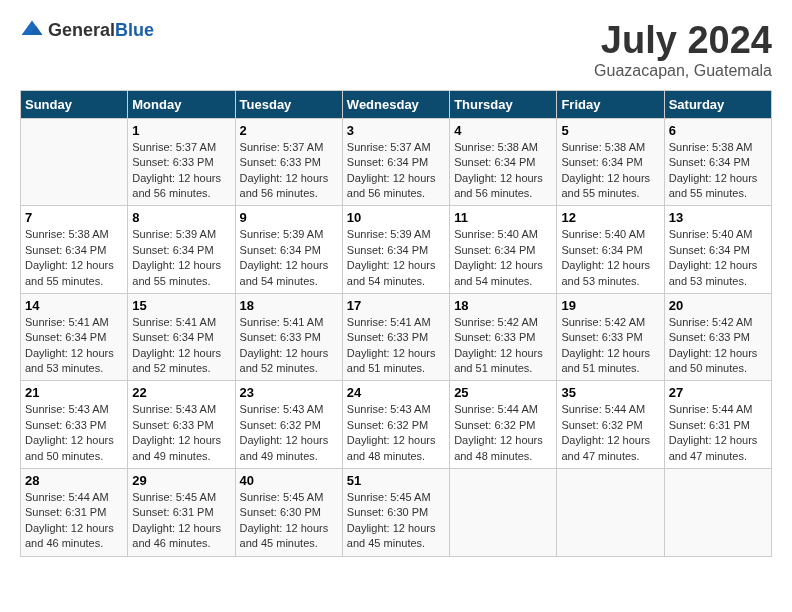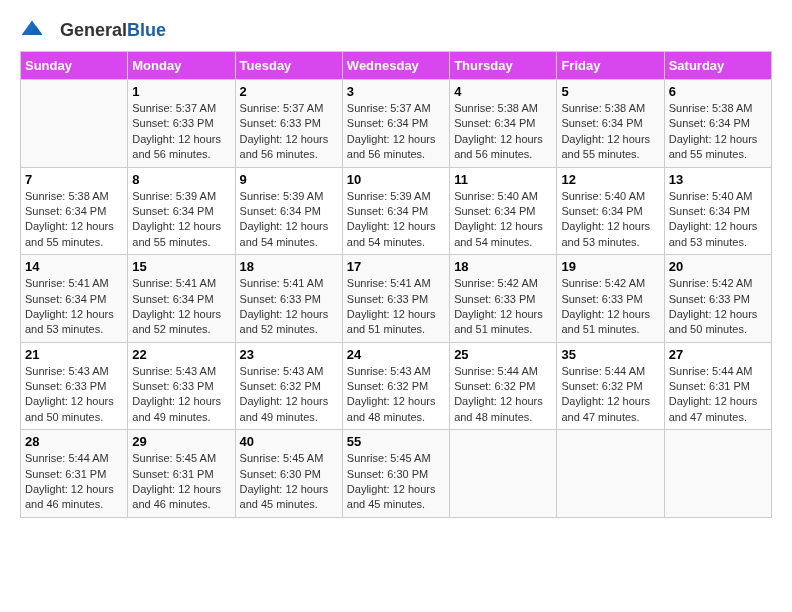--- a/index.html
+++ b/index.html
@@ -12,21 +12,21 @@
     }
     .header-area {
       display: flex;
       justify-content: space-between;
       align-items: flex-start;
       margin-bottom: 10px;
     }
     .logo {
       display: flex;
       align-items: center;
-      gap: 16px;
+      gap: 4px;
       text-align: center;
     }
     .logo-text-general {
       font-size: 18px;
       font-weight: bold;
       color: #333;
     }
     .logo-text-blue {
       font-size: 18px;
       font-weight: bold;
@@ -50,21 +50,21 @@
     .location {
       font-size: 16px;
       color: #555;
     }
     table {
       width: 100%;
       border-collapse: collapse;
       font-size: 11px;
     }
     thead tr th {
-      background-color: #d946ef;
+      background-color: #0c4a6e;
       color: #fff;
       padding: 6px 4px;
       text-align: left;
       font-size: 13px;
       font-weight: bold;
       border: 1px solid #ccc;
     }
     tbody tr td {
       border: 1px solid #ccc;
       padding: 4px 4px;
@@ -95,20 +95,24 @@
 
 <div class="header-area">
   <div class="logo">
     <svg class="logo-icon" viewBox="0 0 30 25" xmlns="http://www.w3.org/2000/svg">
       <polygon points="15,2 28,20 2,20" fill="#1a6abf"></polygon>
       <polygon points="20,8 28,20 12,20" fill="#1a5fa8" opacity="0.7"></polygon>
     </svg>
     <div>
       <span class="logo-text-general">General</span><span class="logo-text-blue">Blue</span>
     </div>
+  </div>
+  <div class="title-area">
+    <div class="month-title">July 2024</div>
+    <div class="location">Guazacapan, Guatemala</div>
   </div>
 </div>
 
 <table>
   <thead>
     <tr>
       <th>Sunday</th>
       <th>Monday</th>
       <th>Tuesday</th>
       <th>Wednesday</th>
@@ -332,21 +336,21 @@
 and 46 minutes.</div>
         </td>
         <td>
           <span class="day-number">40</span>
           <div class="day-info" style="white-space: pre-line;">Sunrise: 5:45 AM
 Sunset: 6:30 PM
 Daylight: 12 hours
 and 45 minutes.</div>
         </td>
         <td>
-          <span class="day-number">55</span>
+          <span class="day-number">51</span>
           <div class="day-info" style="white-space: pre-line;">Sunrise: 5:45 AM
 Sunset: 6:30 PM
 Daylight: 12 hours
 and 45 minutes.</div>
         </td>
         <td></td>
         <td></td>
         <td></td>
       </tr>
     </tbody>

